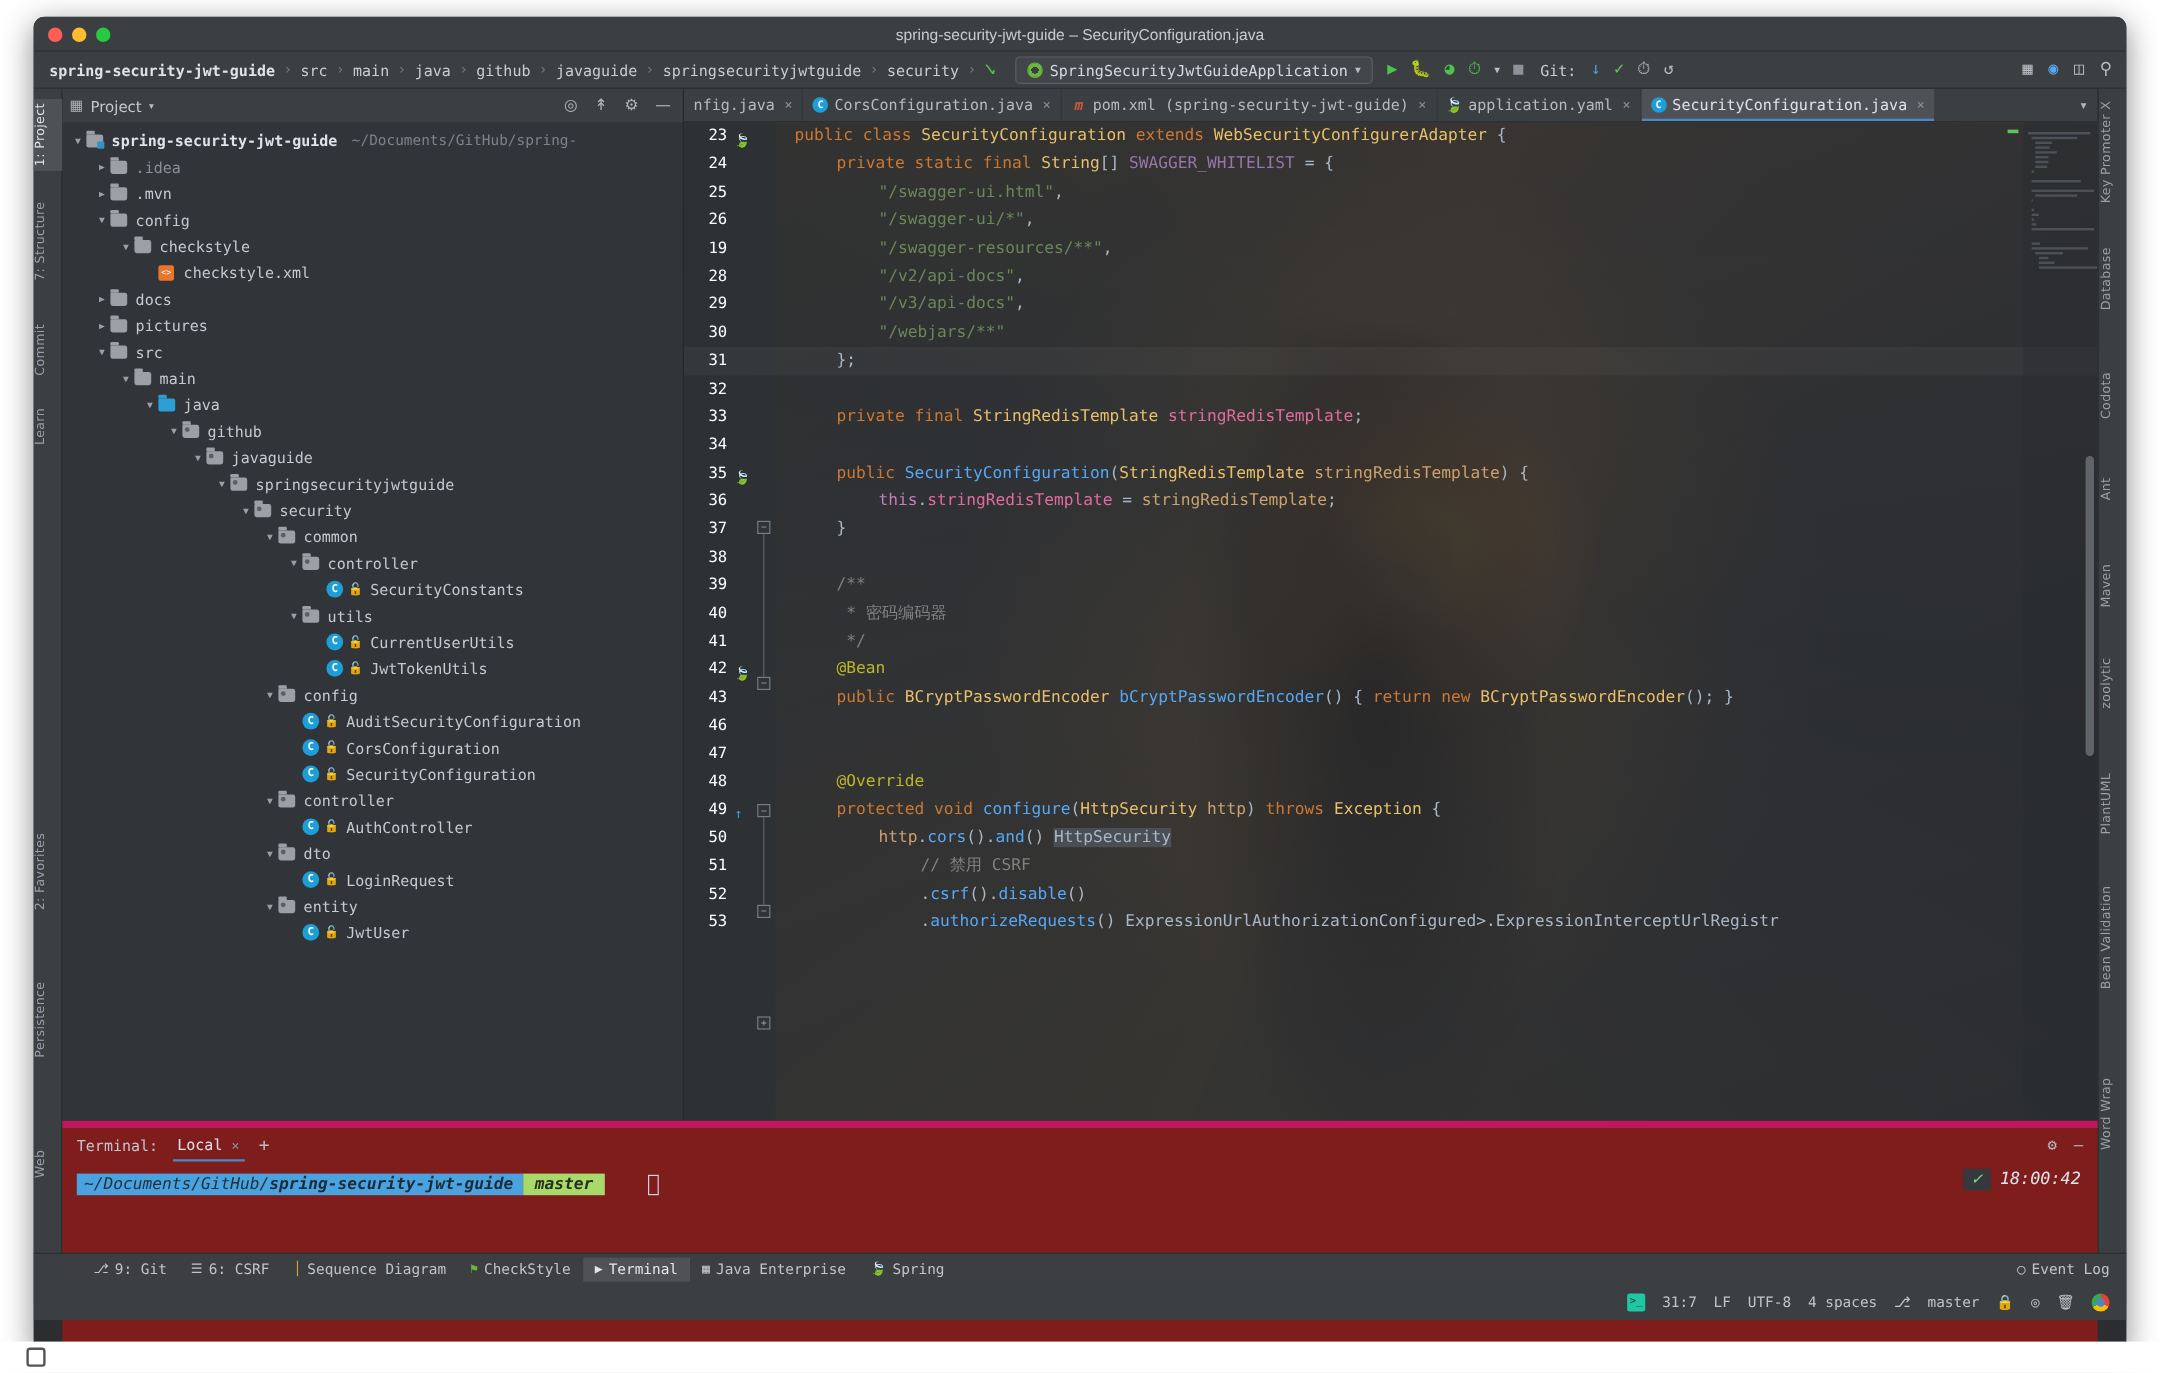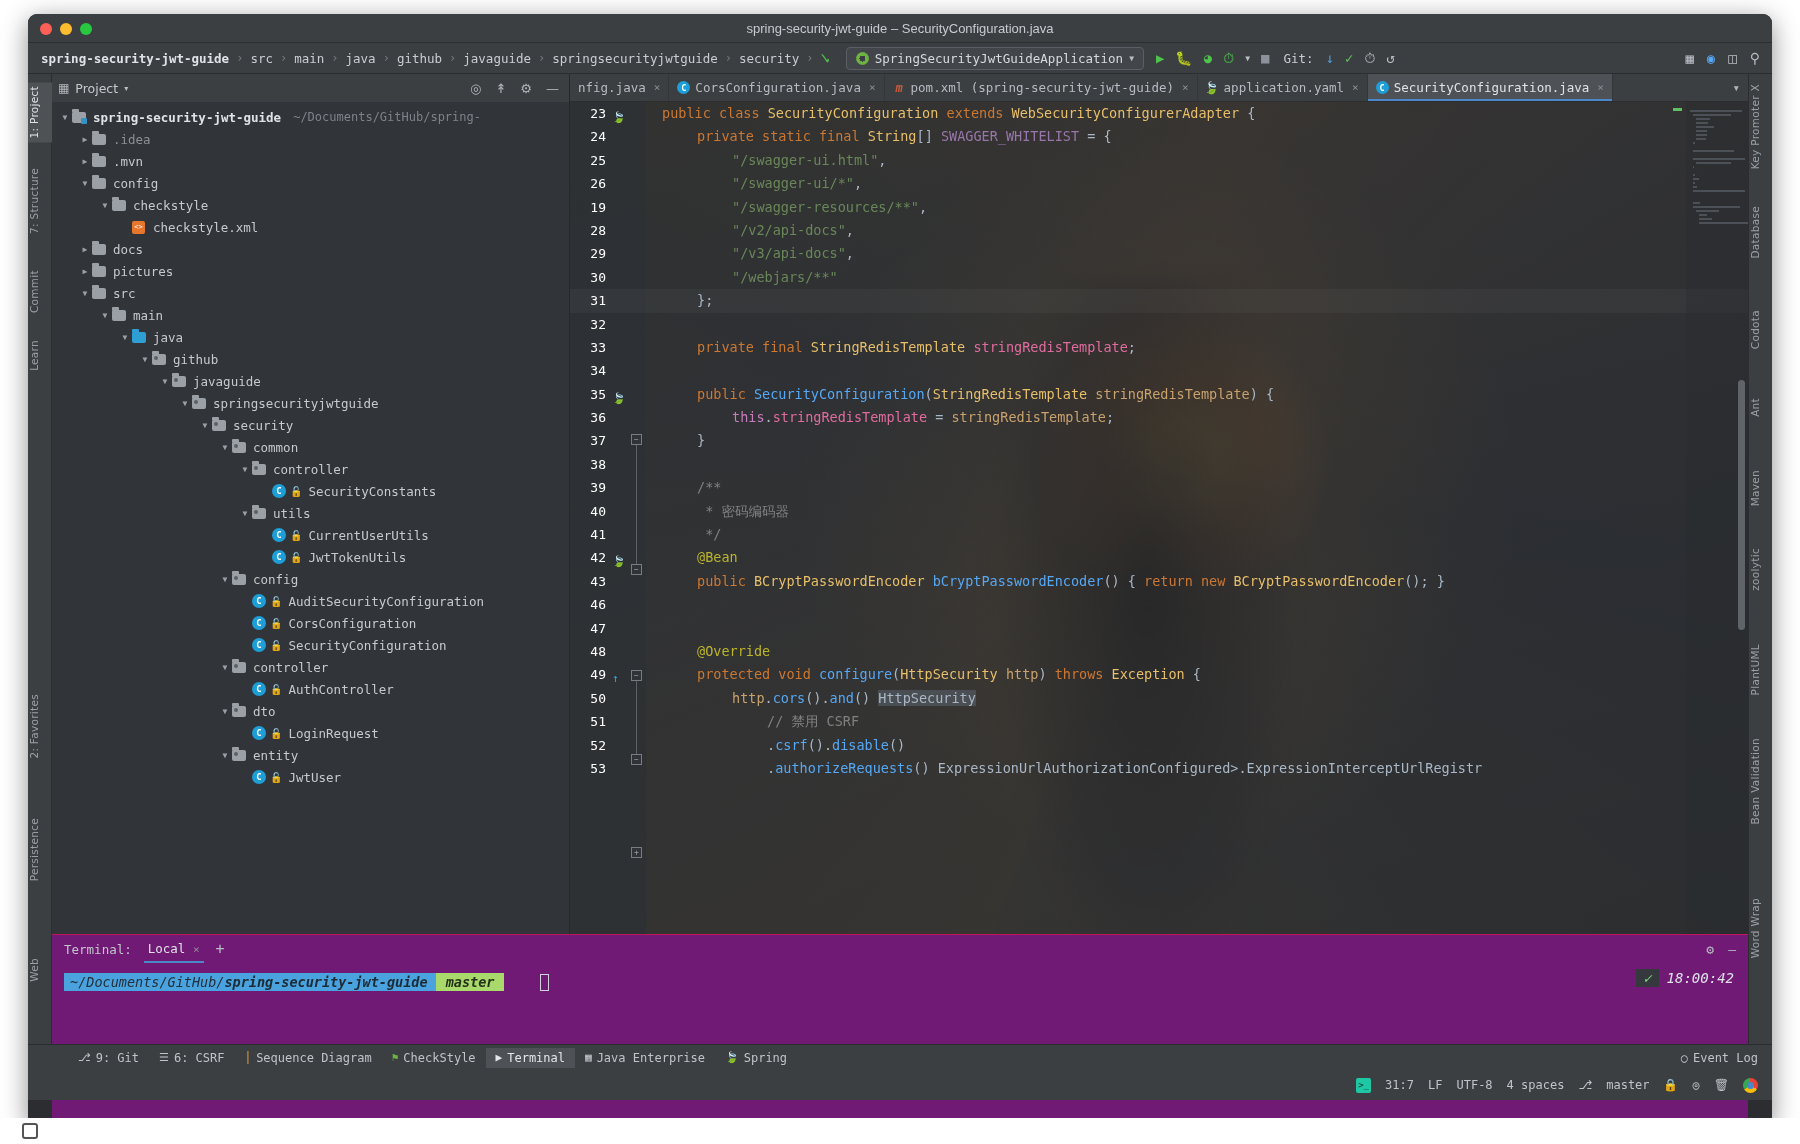--- a/index.html
+++ b/index.html
@@ -269,22 +269,22 @@
     position:absolute; right: 3px; width: 7px; border-radius: 4px;
     background: rgba(160,168,178,.45);
   }
   .err-strip { position:absolute; right: 66px; width: 9px; top:0; bottom:0; }
   .err-mark { position:absolute; right:0; width:9px; height:3px; }
 
   
   .terminal {
     position: absolute; left: 24px; right: 24px; bottom: 0;
     height: 192px;
-    background: #701a75;
-    border-top: 1px solid #be185d;
+    background: #7f1d1d;
+    border-top: 6px solid #be185d;
   }
   .term-head {
     display:flex; align-items:center; height:28px; padding-left:12px;
     color:#c1c6cc; font-size:12.5px; gap:12px;
     font-family:"DejaVu Sans Mono", monospace;
   }
   .term-tab { color:#dfe3e9; padding:0 4px; box-shadow: inset 0 -2px 0 #4a88c7; height:28px; line-height:28px; }
   .term-x { color:#8a8f96; font-size:11px; }
   .term-plus { color:#b7bcc3; font-size:15px; }
   .term-head .right { margin-left:auto; display:flex; gap:14px; padding-right:12px; color:#b7bcc3; font-size:13px; }

